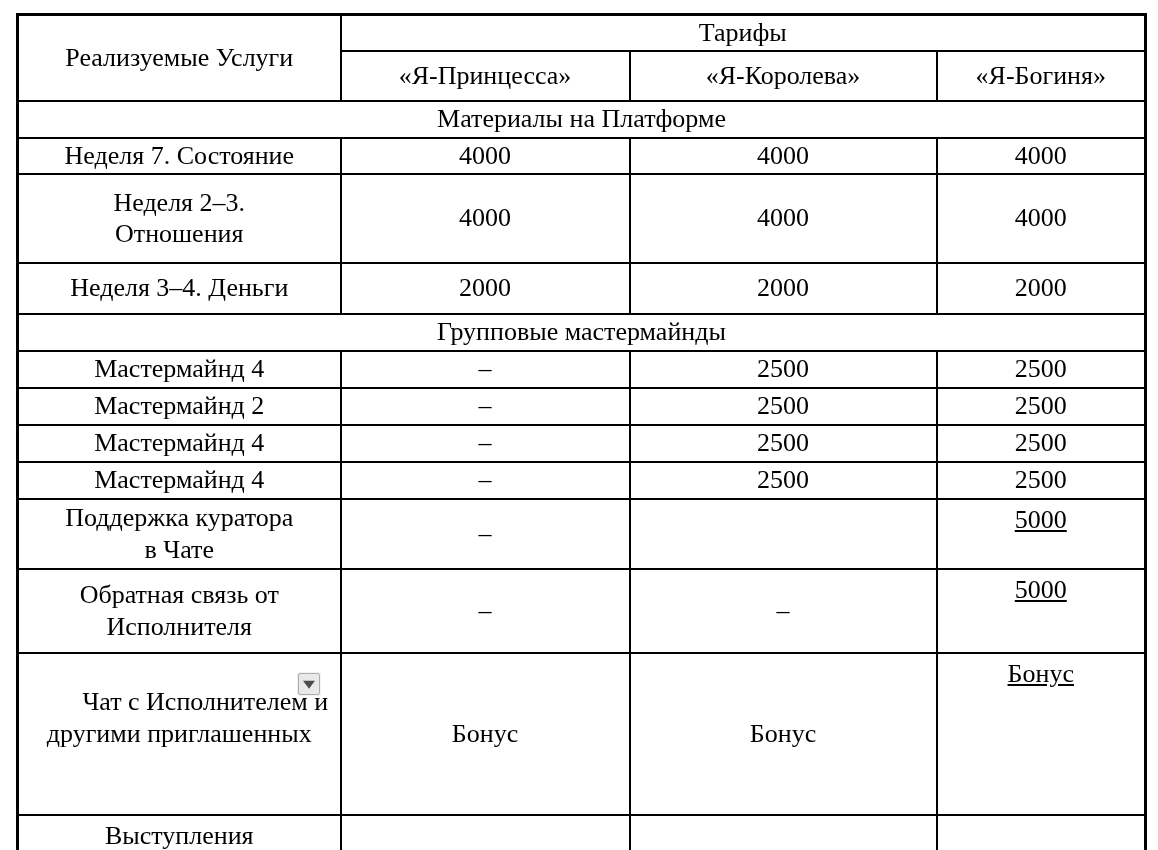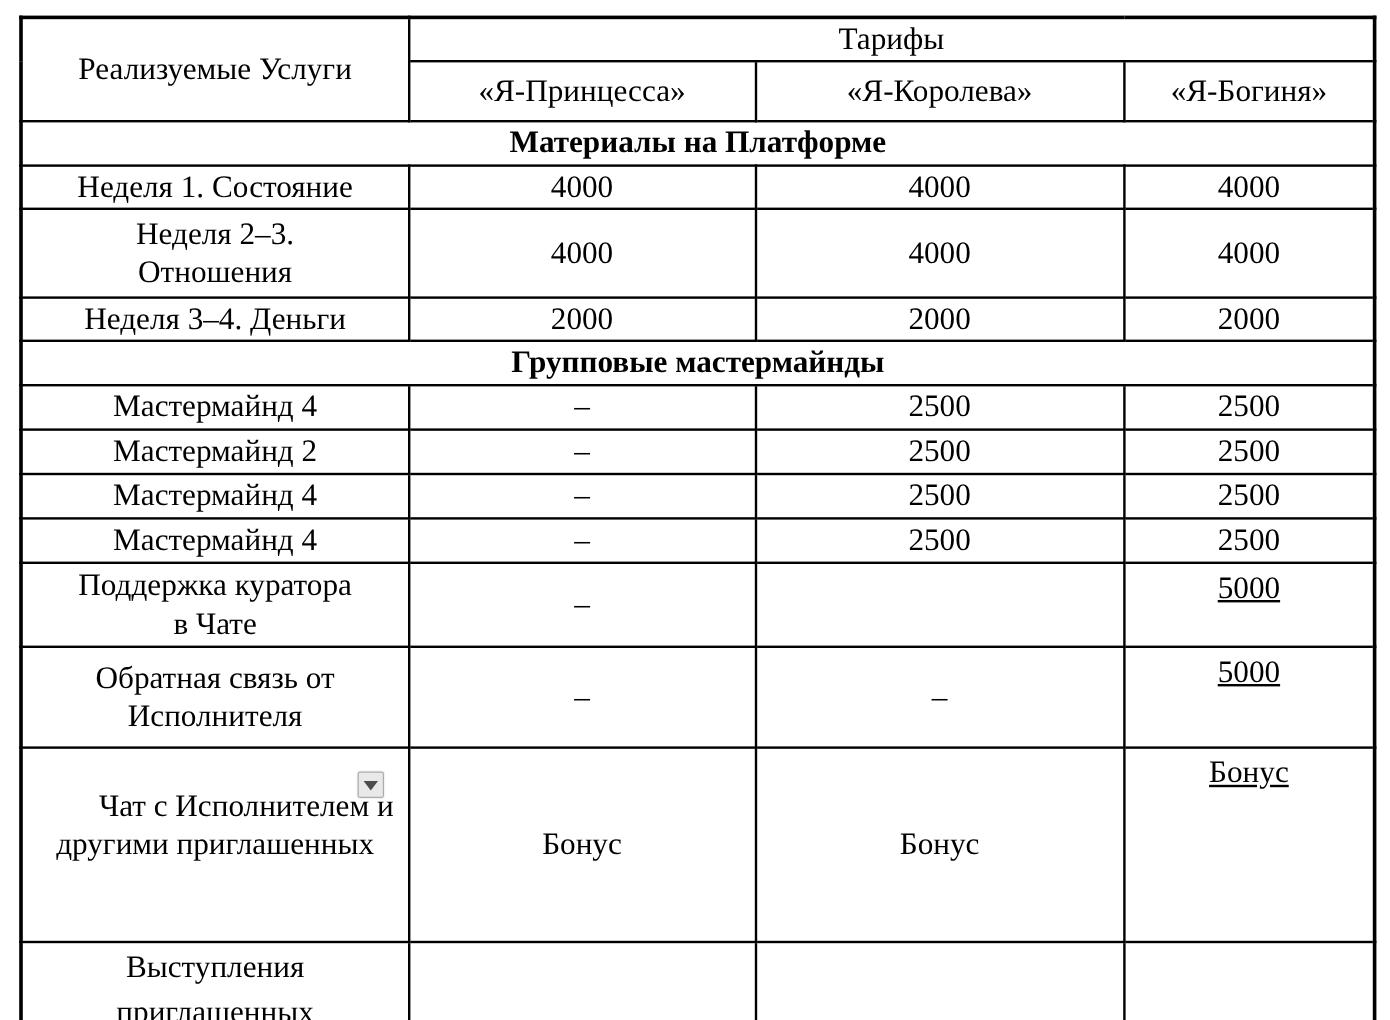--- a/index.html
+++ b/index.html
@@ -19,21 +19,21 @@
     border:2px solid #000;
     text-align:center;
     vertical-align:middle;
     font-size:26px;
     line-height:1.22;
     padding:1px 5px;
     white-space:pre-wrap;
     overflow:hidden;
   }
   .bold{font-weight:normal;}
-  .section-cell{font-weight:bold;}
+  .section-cell{font-weight:normal;}
   .va-top{vertical-align:top;padding-top:4px;text-decoration:underline;}
   .loose-lines{line-height:1.45;}
   .chat-cell{position:relative;}
   .dropdown-btn{
     position:absolute;
     top:19px;right:20px;
     width:20px;height:20px;
     background:#e9e9e9;
     border:1px solid #adadad;
     border-radius:2px;
@@ -71,33 +71,33 @@
       <td>«Я-Принцесса»</td>
       <td>«Я-Королева»</td>
       <td>«Я-Богиня»</td>
     </tr>
 
     <tr style="height:37px">
       <td colspan="4" class="section-cell">Материалы на Платформе</td>
     </tr>
 
     <tr style="height:36px">
-      <td>Неделя 1. Состояние</td>
+      <td>Неделя 7. Состояние</td>
       <td>4000</td>
       <td>4000</td>
       <td>4000</td>
     </tr>
-    <tr style="height:74px">
+    <tr style="height:89px">
       <td>Неделя 2–3.
 Отношения</td>
       <td>4000</td>
       <td>4000</td>
       <td>4000</td>
     </tr>
-    <tr style="height:36px">
+    <tr style="height:51px">
       <td>Неделя 3–4. Деньги</td>
       <td>2000</td>
       <td>2000</td>
       <td>2000</td>
     </tr>
 
     <tr style="height:37px">
       <td colspan="4" class="section-cell">Групповые мастермайнды</td>
     </tr>
 

